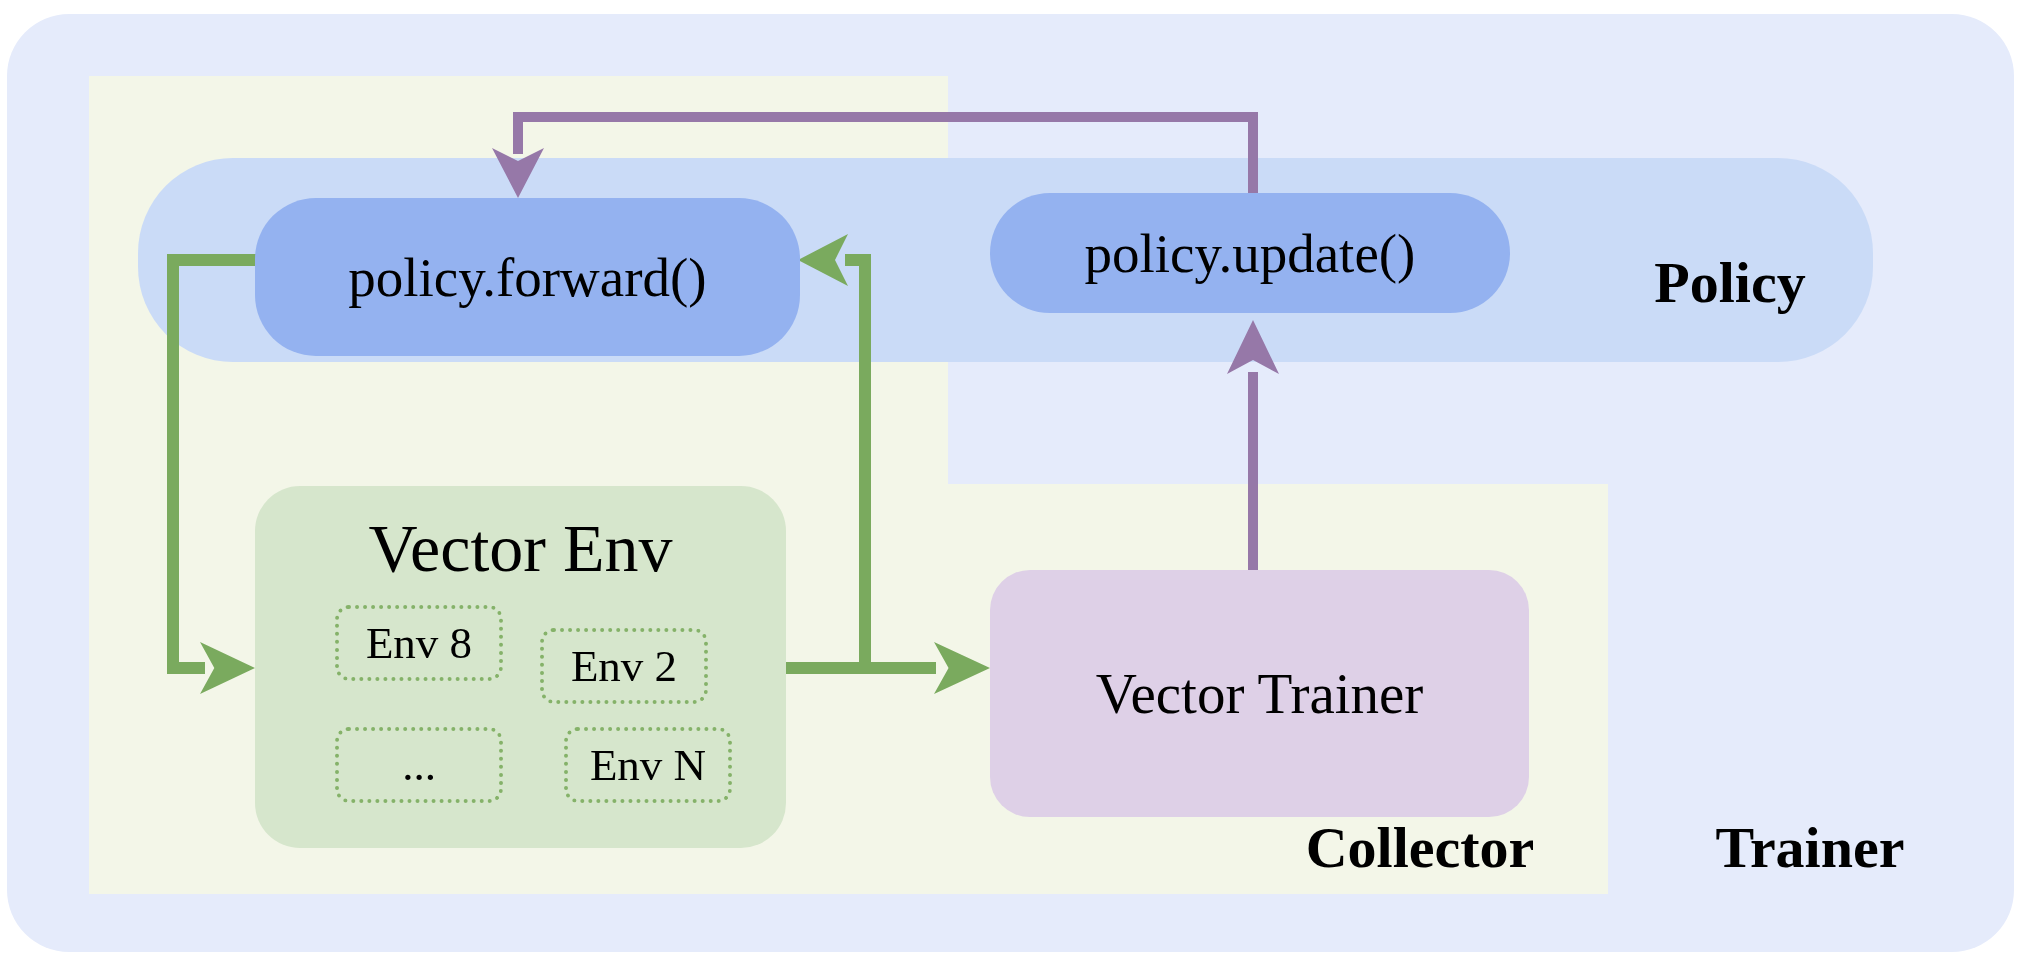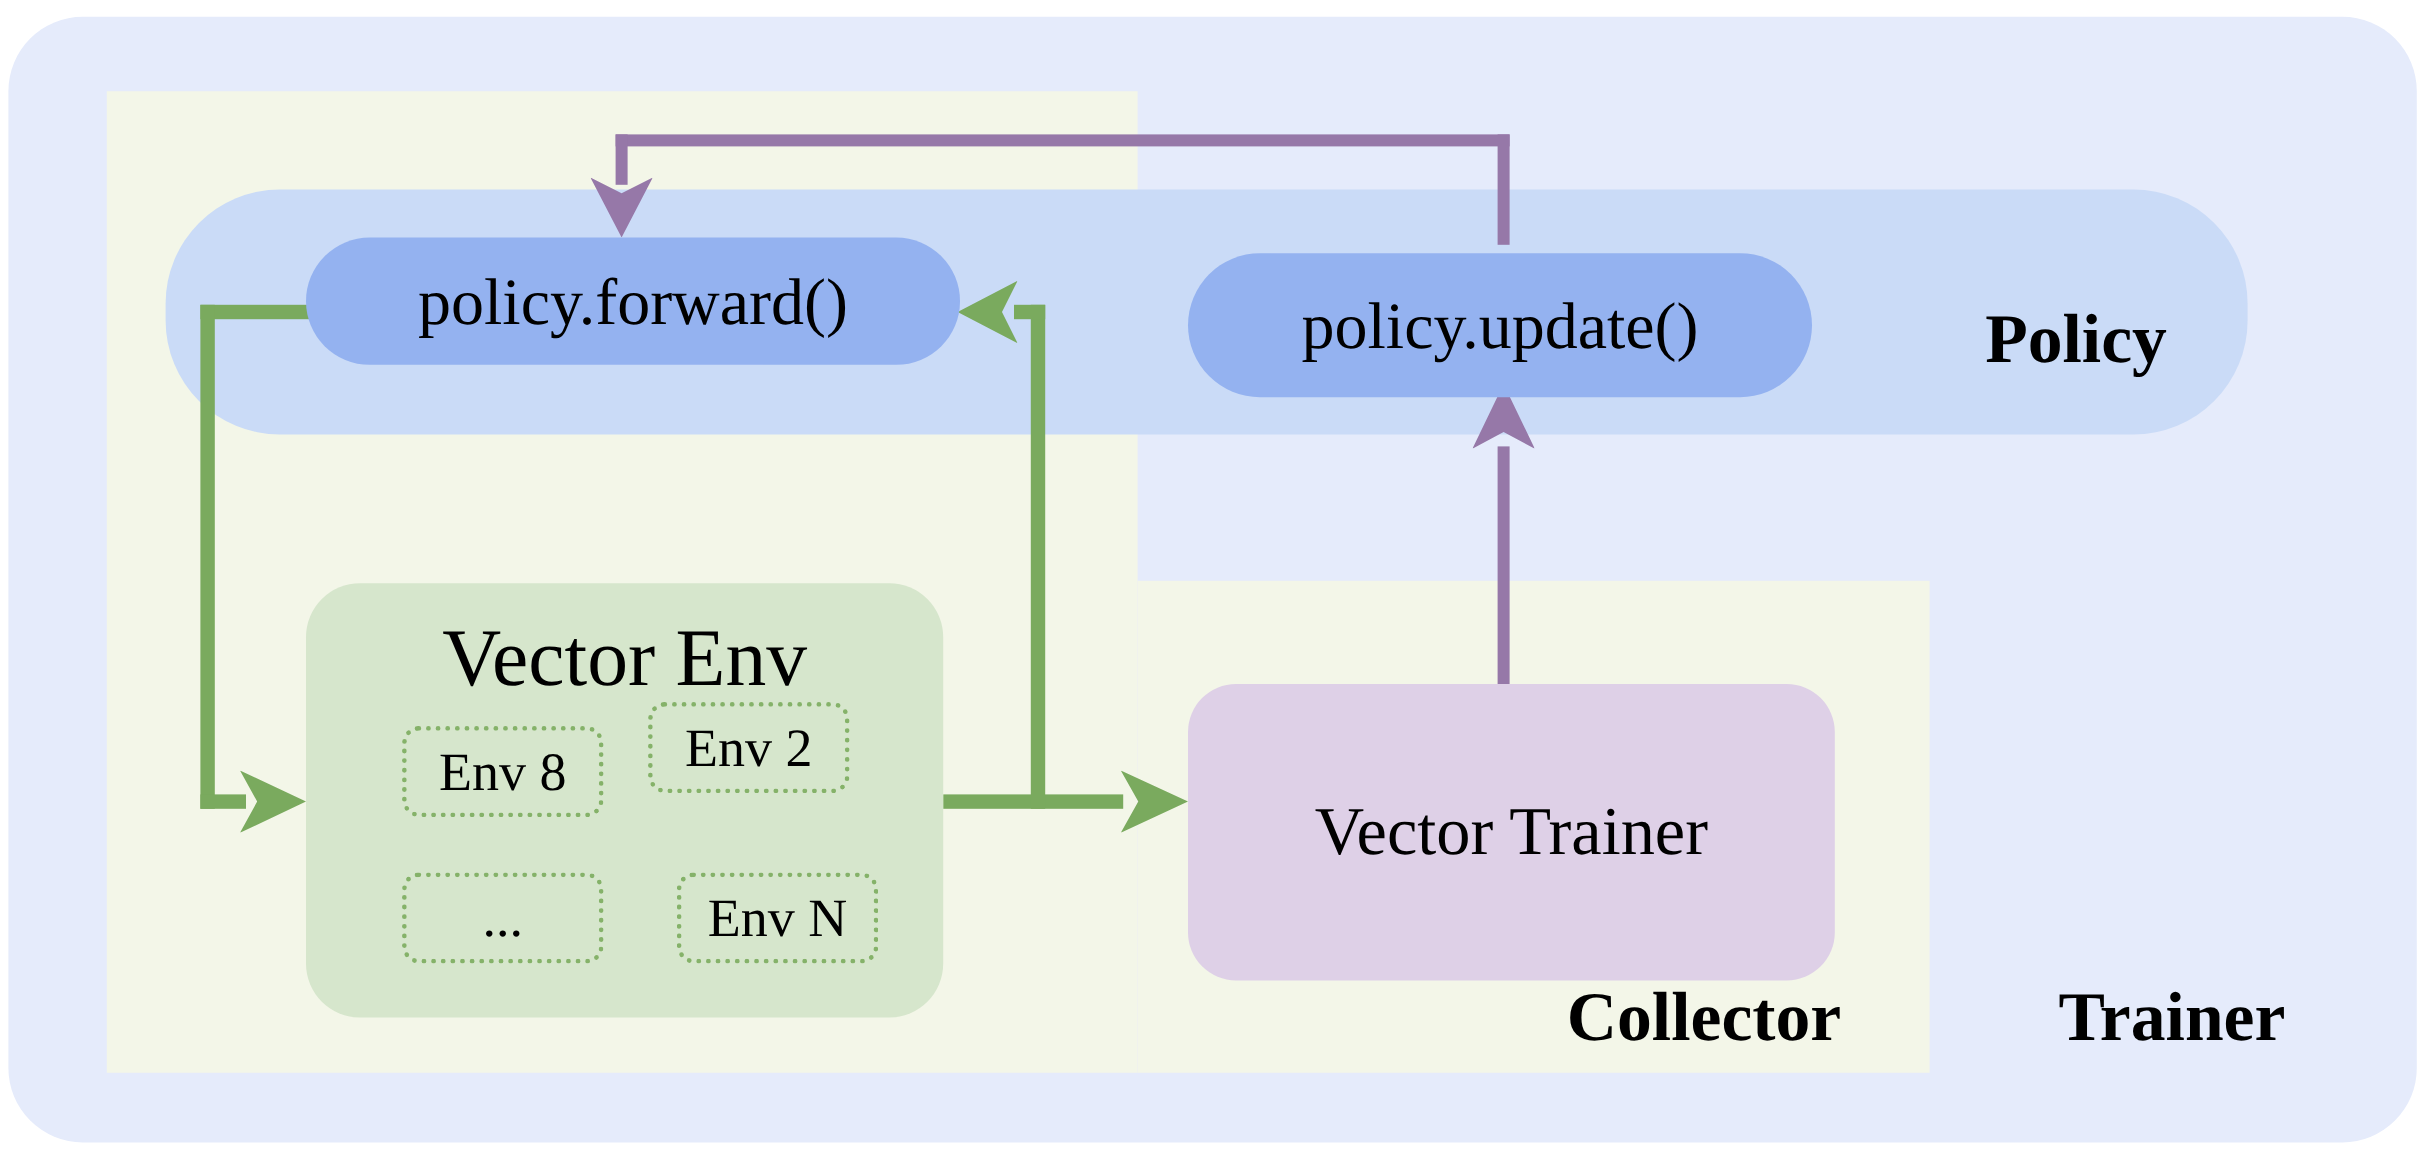--- a/index.html
+++ b/index.html
@@ -31,39 +31,39 @@
     left: 138px; top: 158px; width: 1735px; height: 204px;
     background: #cadbf7; border-radius: 95px;
   }
 
   
   .pill {
     background: #94b2f0;
     display: flex; align-items: center; justify-content: center;
     font-size: 55px;
   }
-  .pill-forward { left: 255px; top: 198px; width: 545px; height: 106px; border-radius: 61px; align-items: center; }
-  .pill-update  { left: 990px; top: 211px; width: 520px; height: 120px; border-radius: 60px; }
+  .pill-forward { left: 255px; top: 198px; width: 545px; height: 158px; border-radius: 61px; align-items: center; }
+  .pill-update  { left: 990px; top: 193px; width: 520px; height: 120px; border-radius: 60px; }
 
   .env-box {
     left: 255px; top: 486px; width: 531px; height: 362px;
     background: #d6e6cc; border-radius: 45px;
   }
   .env-title {
     left: 255px; top: 514px; width: 531px;
     text-align: center; font-size: 68px; line-height: 1;
   }
   .env-slot {
     border: 4px dotted #85b269; border-radius: 14px;
     background: transparent;
     display: flex; align-items: center; justify-content: center;
     font-size: 45px;
   }
   .env-slot-1 { left: 335px; top: 605px; width: 168px; height: 76px; }
-  .env-slot-2 { left: 540px; top: 585px; width: 168px; height: 76px; }
+  .env-slot-2 { left: 540px; top: 628px; width: 168px; height: 76px; }
   .env-slot-3 { left: 335px; top: 727px; width: 168px; height: 76px; }
   .env-slot-4 { left: 564px; top: 727px; width: 168px; height: 76px; }
 
   .buffer-box {
     left: 990px; top: 570px; width: 539px; height: 247px;
     background: #ded0e7; border-radius: 40px;
     display: flex; align-items: center; justify-content: center;
     font-size: 57px;
   }
 

